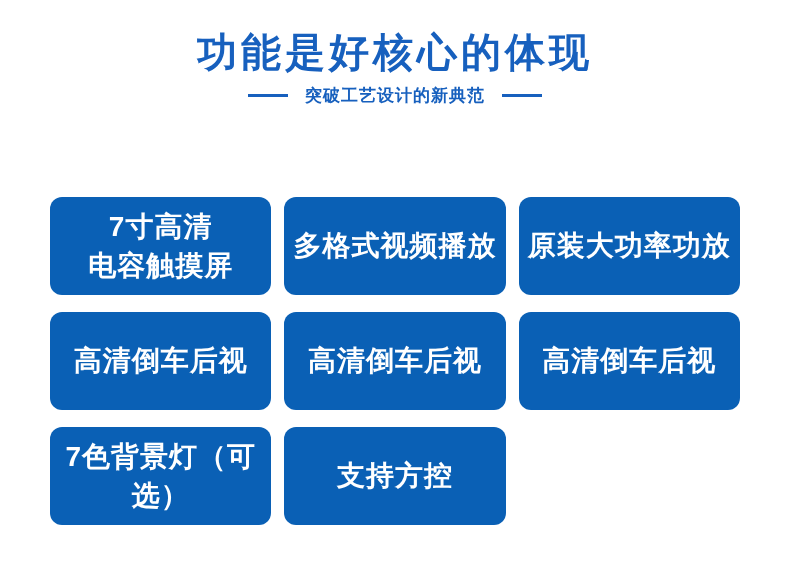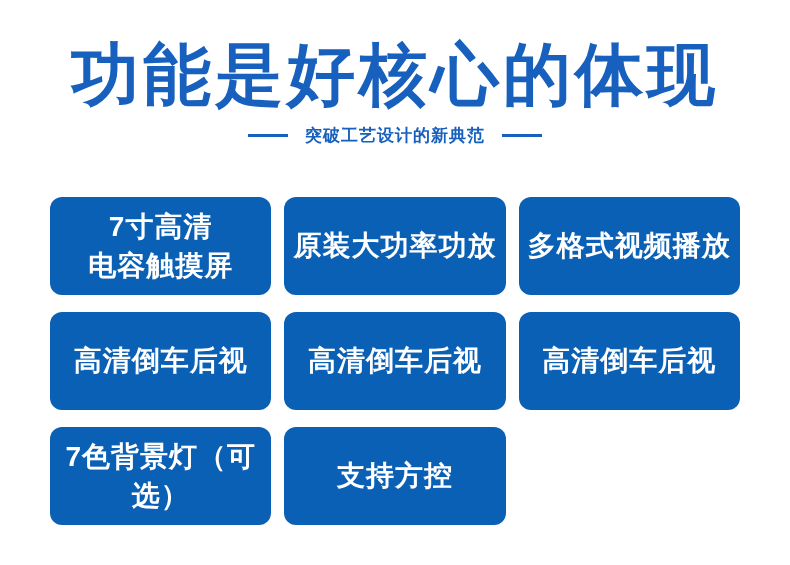--- a/index.html
+++ b/index.html
@@ -21,22 +21,22 @@
     background: #ffffff;
     overflow: hidden;
     font-family: "Liberation Sans", "DejaVu Sans", sans-serif;
   }
   .header {
     width: 100%;
     padding-top: 24px;
     text-align: center;
   }
   .title {
-    margin: 16px;
-    font-size: 68px;
+    margin: 8px;
+    font-size: 40px;
     line-height: 1.0;
     font-weight: 800;
     letter-spacing: 4px;
     color: var(--title-blue);
   }
   .subtitle {
     margin-top: 9px;
     font-size: 27px;
     line-height: 1.0;
     font-weight: 400;
@@ -101,24 +101,24 @@
       <span class="dash"></span>
     </div>
   </div>
 
   <div class="grid">
     <div class="card">
       <span class="label">7寸高清
 电容触摸屏</span>
     </div>
     <div class="card">
-      <span class="label">原装大功率功放</span>
+      <span class="label">多格式视频播放</span>
     </div>
     <div class="card">
-      <span class="label">多格式视频播放</span>
+      <span class="label">原装大功率功放</span>
     </div>
     <div class="card">
       <span class="label">高清倒车后视</span>
     </div>
     <div class="card">
       <span class="label">高清倒车后视</span>
     </div>
     <div class="card">
       <span class="label">高清倒车后视</span>
     </div>

